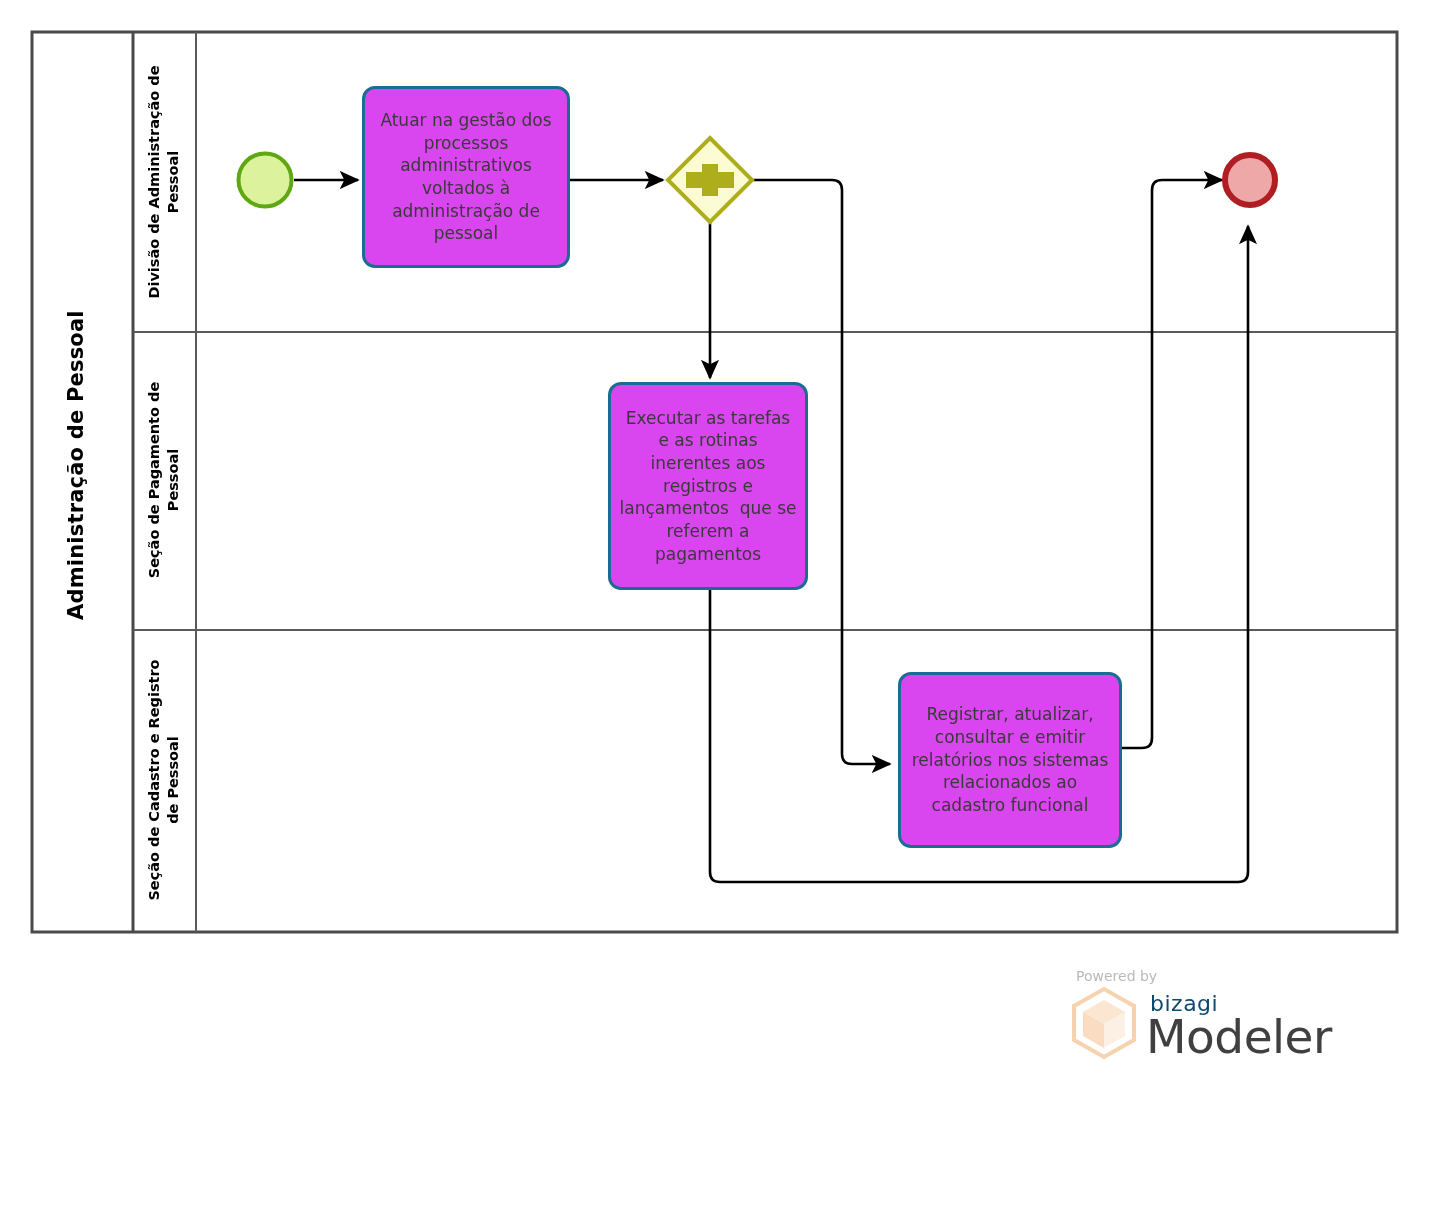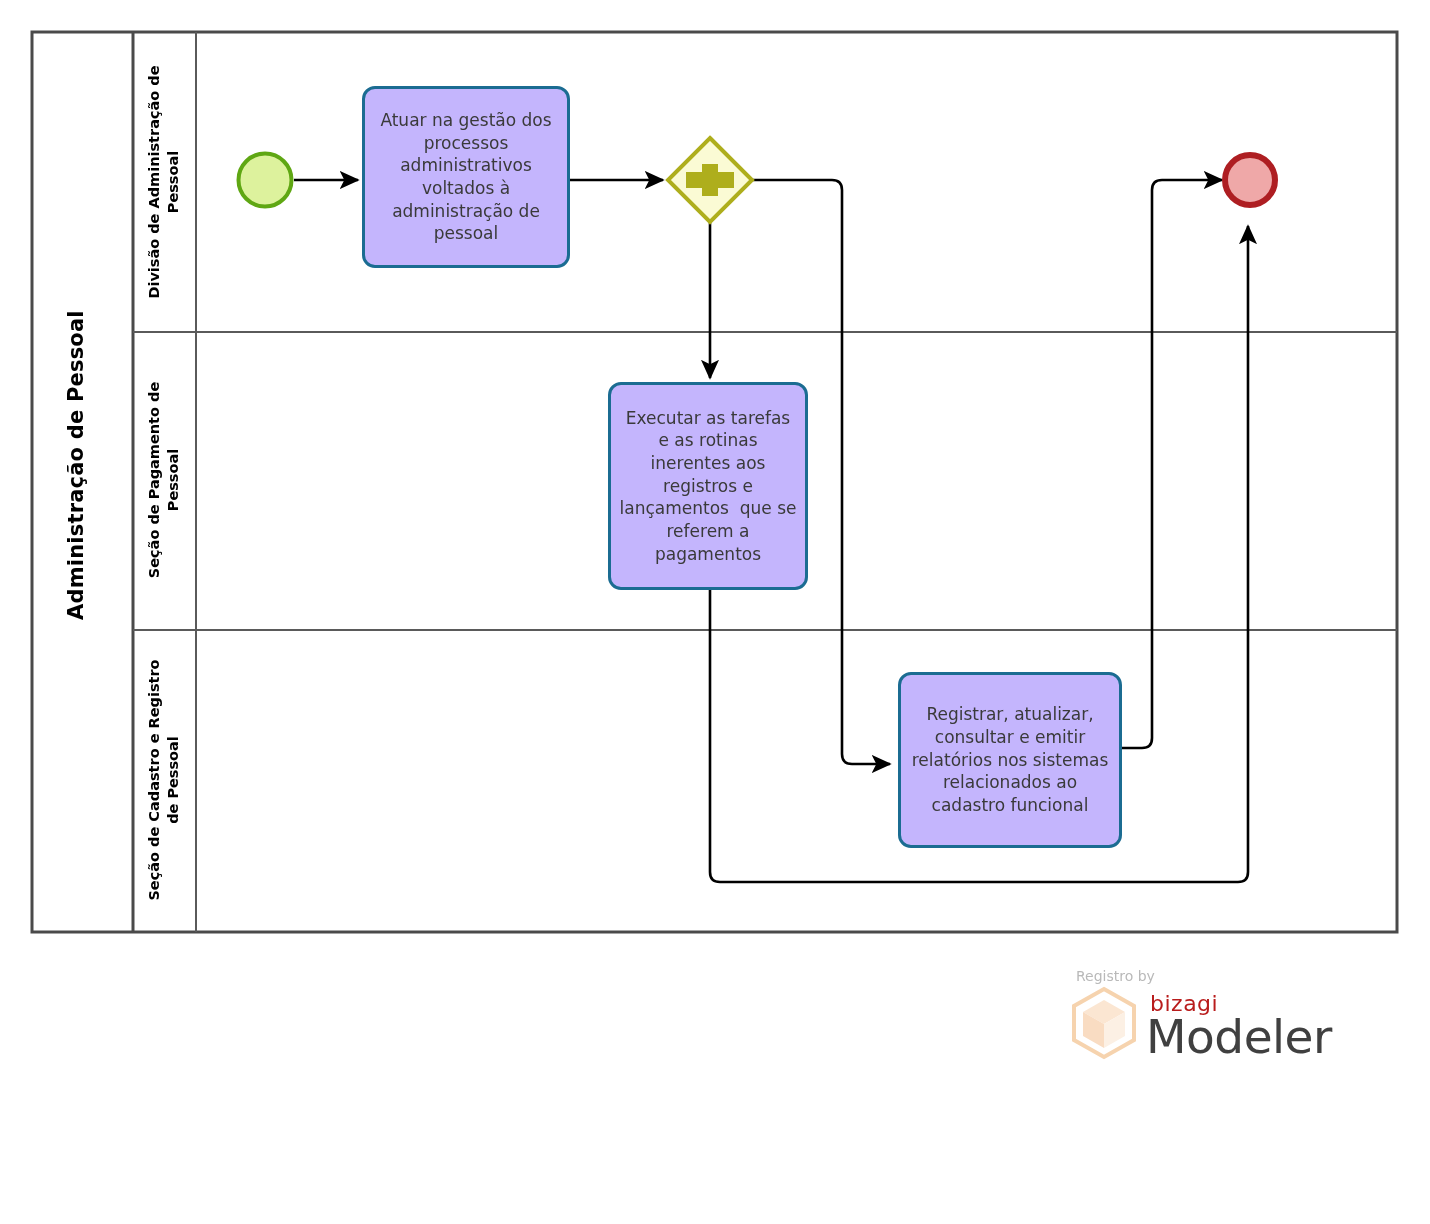--- a/index.html
+++ b/index.html
@@ -63,21 +63,21 @@
     display: flex;
     align-items: center;
     justify-content: center;
     box-sizing: border-box;
     padding: 2px 8px;
     white-space: pre-wrap;
   }
   .task-box {
     position: absolute;
     box-sizing: border-box;
-    background: #c4b5fd;
+    background: #d946ef;
     border: 3px solid #1B6C92;
     border-radius: 13px;
   }
   .logo-wrap {
     position: absolute;
     left: 1070px;
     top: 968px;
   }
   .powered-by {
     font-size: 14px;
@@ -89,21 +89,21 @@
   .logo-row {
     display: flex;
     align-items: flex-end;
   }
   .logo-text {
     margin-left: 8px;
     line-height: 1;
   }
   .bizagi-word {
     font-size: 22px;
-    color: #b91c1c;
+    color: #0c4a6e;
     letter-spacing: 0.5px;
     margin-left: 4px;
     display: block;
     margin-bottom: -2px;
   }
   .modeler-word {
     font-size: 47px;
     color: #404040;
     letter-spacing: -0.5px;
     display: block;
@@ -181,21 +181,21 @@
 Pessoal</div>
 
     <div class="lane-title" style="left:145px; top:620px; width:280px; transform: rotate(-90deg); white-space: pre-line;">Seção de Pagamento de
 Pessoal</div>
 
     <div class="lane-title" style="left:145px; top:922px; width:284px; transform: rotate(-90deg); white-space: pre-line;">Seção de Cadastro e Registro
 de Pessoal</div>
   </div>
 
   <div class="logo-wrap">
-    <div class="powered-by">Registro by</div>
+    <div class="powered-by">Powered by</div>
     <div class="logo-row">
       <svg width="68" height="74" viewBox="0 0 68 74">
         <polygon points="34,3 64,20 64,54 34,71 4,54 4,20" fill="none" stroke="#F6D3AE" stroke-width="4"></polygon>
         <polygon points="34,14 55,26 34,38 13,26" fill="#FBE6D2"></polygon>
         <polygon points="34,38 55,26 55,50 34,62" fill="#FCF0E4"></polygon>
         <polygon points="13,26 34,38 34,62 13,50" fill="#F9DCC2"></polygon>
       </svg>
       <div class="logo-text">
         <span class="bizagi-word">bizagi</span>
         <span class="modeler-word">Modeler</span>

